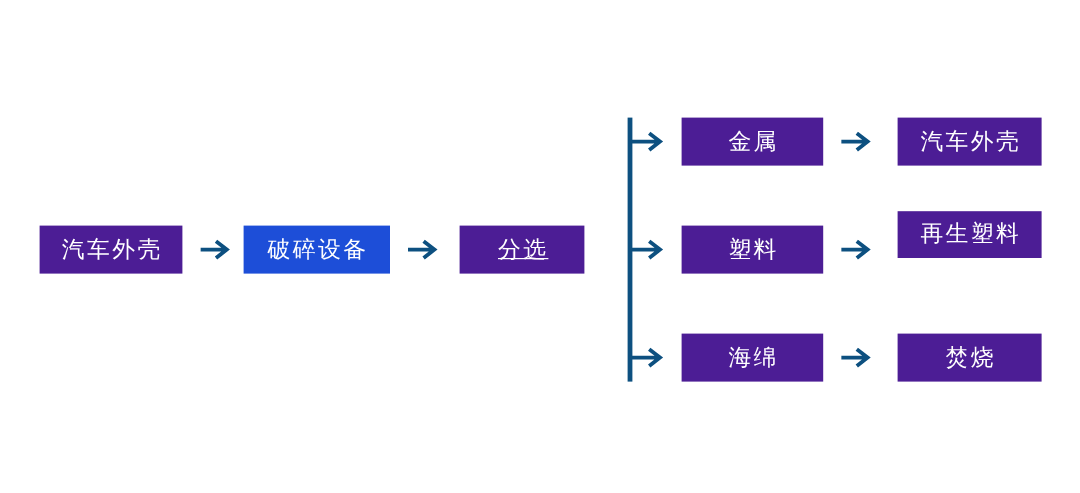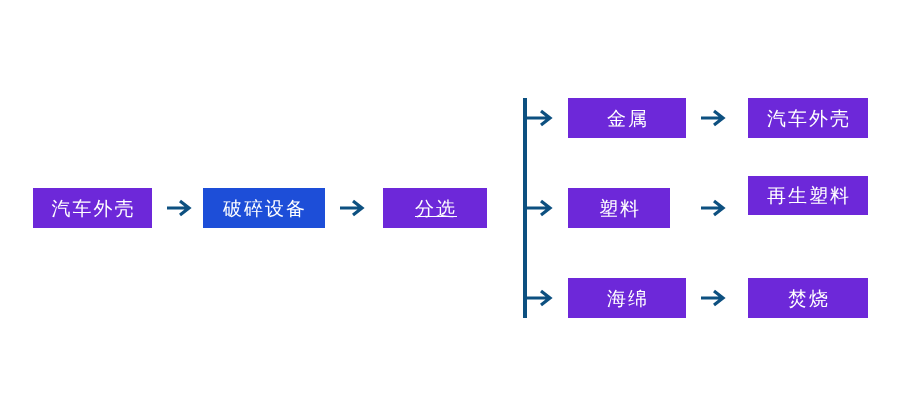--- a/index.html
+++ b/index.html
@@ -26,21 +26,21 @@
     align-items: center;
     justify-content: center;
     color: #ffffff;
     font-size: 19px;
     letter-spacing: 2px;
     line-height: 1;
     white-space: nowrap;
     font-weight: 400;
     text-indent: 2px;
   }
-  .node.blue { background: #6d28d9; }
+  .node.blue { background: #4c1d95; }
   .node.red  { background: #1d4ed8; }
 
   .arrow {
     position: absolute;
     display: block;
   }
   .trunk {
     position: absolute;
     background: #0d5080;
   }
@@ -79,21 +79,21 @@
   </svg>
 
   <div class="node blue" style="left:568px; top:98px; width:118px; height:40px;">金属</div>
 
   <svg class="arrow" style="left:701px; top:107px;" width="28" height="22" viewBox="0 0 28 22">
     <path d="M0 11 H20 M13 4 L22 11 L13 18" fill="none" stroke="#0d5080" stroke-width="3.2" stroke-linecap="butt" stroke-linejoin="miter"></path>
   </svg>
 
   <div class="node blue" style="left:748px; top:98px; width:120px; height:40px;">汽车外壳</div>
 
-  <div class="node blue" style="left:568px; top:188px; width:102px; height:40px;">塑料</div>
+  <div class="node blue" style="left:568px; top:188px; width:118px; height:40px;">塑料</div>
 
   <svg class="arrow" style="left:701px; top:197px;" width="28" height="22" viewBox="0 0 28 22">
     <path d="M0 11 H20 M13 4 L22 11 L13 18" fill="none" stroke="#0d5080" stroke-width="3.2" stroke-linecap="butt" stroke-linejoin="miter"></path>
   </svg>
 
   <div class="node blue" style="left:748px; top:176px; width:120px; height:39px;">再生塑料</div>
 
   <div class="node blue" style="left:568px; top:278px; width:118px; height:40px;">海绵</div>
 
   <svg class="arrow" style="left:701px; top:287px;" width="28" height="22" viewBox="0 0 28 22">

